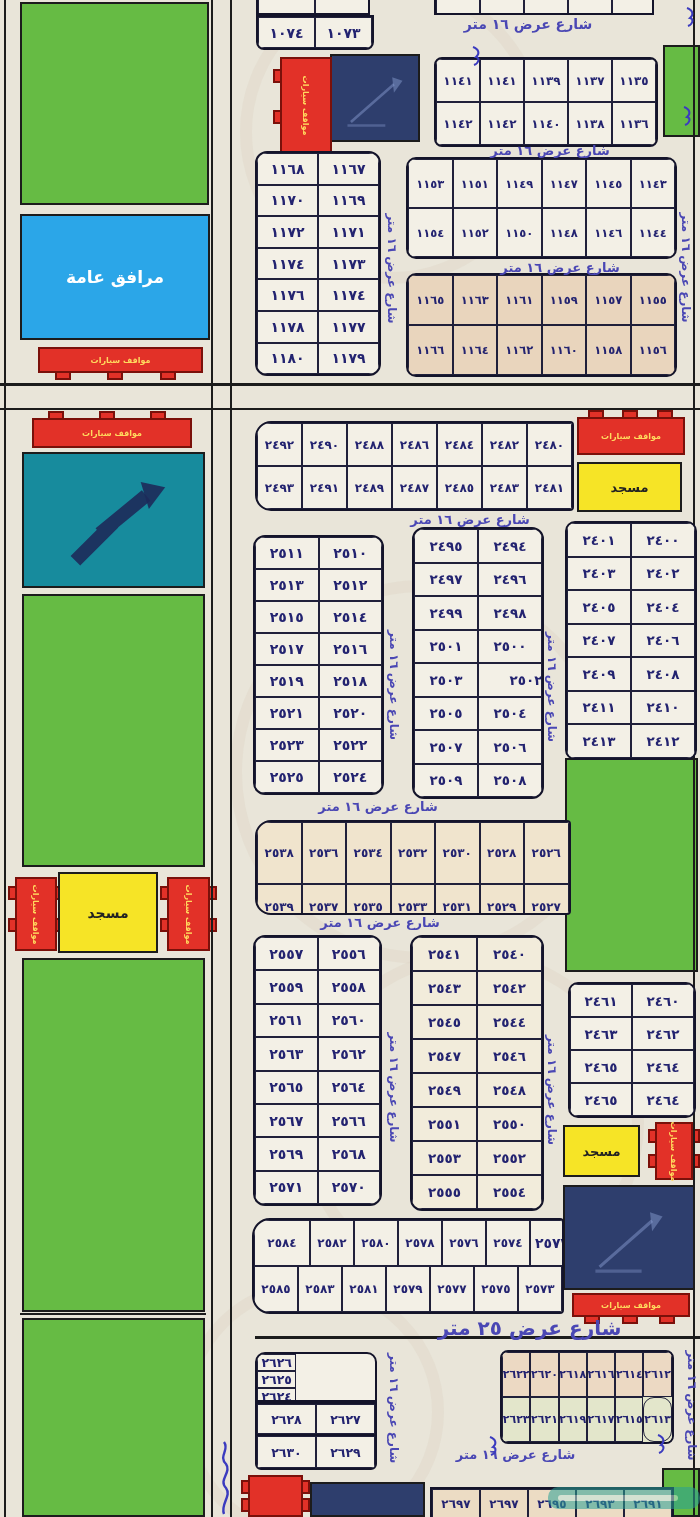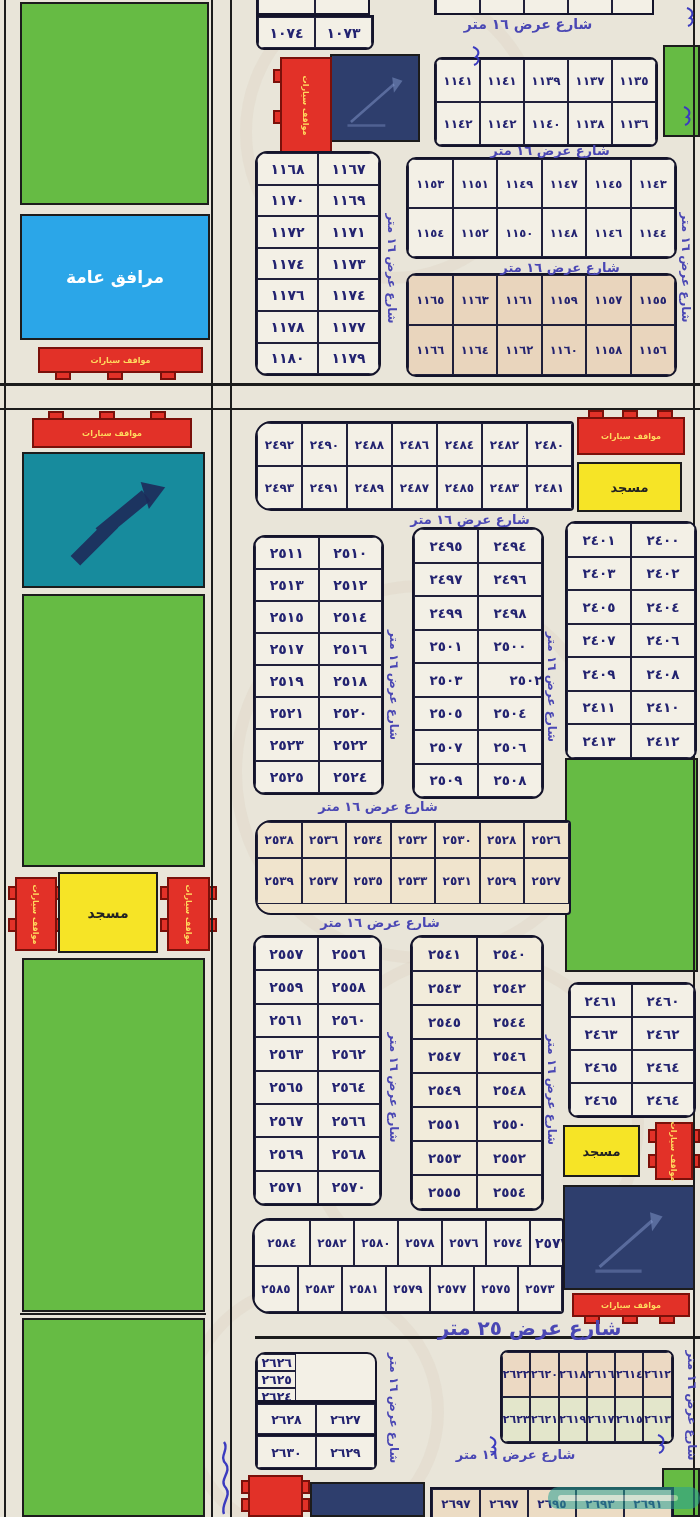--- a/index.html
+++ b/index.html
@@ -353,21 +353,21 @@
       <div class="trow" style="height: 33.5px;">
         <div class="cell" style="width: 64px; font-size: 13.5px;">٢٤١١</div>
         <div class="cell" style="width: 64px; font-size: 13.5px;">٢٤١٠</div>
       </div>
       <div class="trow" style="height: 33.5px;">
         <div class="cell" style="width: 64px; font-size: 13.5px;">٢٤١٣</div>
         <div class="cell" style="width: 64px; font-size: 13.5px;">٢٤١٢</div>
       </div>
     </div>
     <div class="tbl" style="left: 255px; top: 820px; width: 315.5px; height: 95px; position: absolute; border-radius: 16px 4px 4px 16px; background: rgb(240, 228, 205);">
-      <div class="trow" style="height: 36px;">
+      <div class="trow" style="height: 62px;">
         <div class="cell" style="width: 44.5px; font-size: 12px;">٢٥٣٨</div>
         <div class="cell" style="width: 44.5px; font-size: 12px;">٢٥٣٦</div>
         <div class="cell" style="width: 44.5px; font-size: 12px;">٢٥٣٤</div>
         <div class="cell" style="width: 44.5px; font-size: 12px;">٢٥٣٢</div>
         <div class="cell" style="width: 44.5px; font-size: 12px;">٢٥٣٠</div>
         <div class="cell" style="width: 44.5px; font-size: 12px;">٢٥٢٨</div>
         <div class="cell" style="width: 44.5px; font-size: 12px;">٢٥٢٦</div>
       </div>
       <div class="trow" style="height: 45.5px;">
         <div class="cell" style="width: 44.5px; font-size: 12px;">٢٥٣٩</div>
@@ -512,21 +512,21 @@
         <div class="cell" style="width: 28.3px; font-size: 11px;">٢٦١٦</div>
         <div class="cell" style="width: 28.3px; font-size: 11px;">٢٦١٤</div>
         <div class="cell" style="width: 28.3px; font-size: 11px;">٢٦١٢</div>
       </div>
       <div class="trow" style="height: 45px; background: rgb(227, 230, 203);">
         <div class="cell" style="width: 28.3px; font-size: 11px;">٢٦٢٣</div>
         <div class="cell" style="width: 28.3px; font-size: 11px;">٢٦٢١</div>
         <div class="cell" style="width: 28.3px; font-size: 11px;">٢٦١٩</div>
         <div class="cell" style="width: 28.3px; font-size: 11px;">٢٦١٧</div>
         <div class="cell" style="width: 28.3px; font-size: 11px;">٢٦١٥</div>
-        <div class="cell" style="width: 28.3px; font-size: 11px;">٢٦١٣</div>
+        <div class="cell" style="width: 28.3px; font-size: 11px; border-radius: 11px;">٢٦١٣</div>
       </div>
     </div>
     <div class="tbl" style="left: 430px; top: 1487px; width: 244px; height: 34px; position: absolute; border-radius: 0px; background: rgb(236, 220, 196);">
       <div class="trow" style="height: 30px;">
         <div class="cell" style="width: 48px; font-size: 12px;">٢٦٩٧</div>
         <div class="cell" style="width: 48px; font-size: 12px;">٢٦٩٧</div>
         <div class="cell" style="width: 48px; font-size: 12px;">٢٦٩٥</div>
         <div class="cell" style="width: 48px; font-size: 12px;">٢٦٩٣</div>
         <div class="cell" style="width: 48px; font-size: 12px;">٢٦٩١</div>
       </div>

